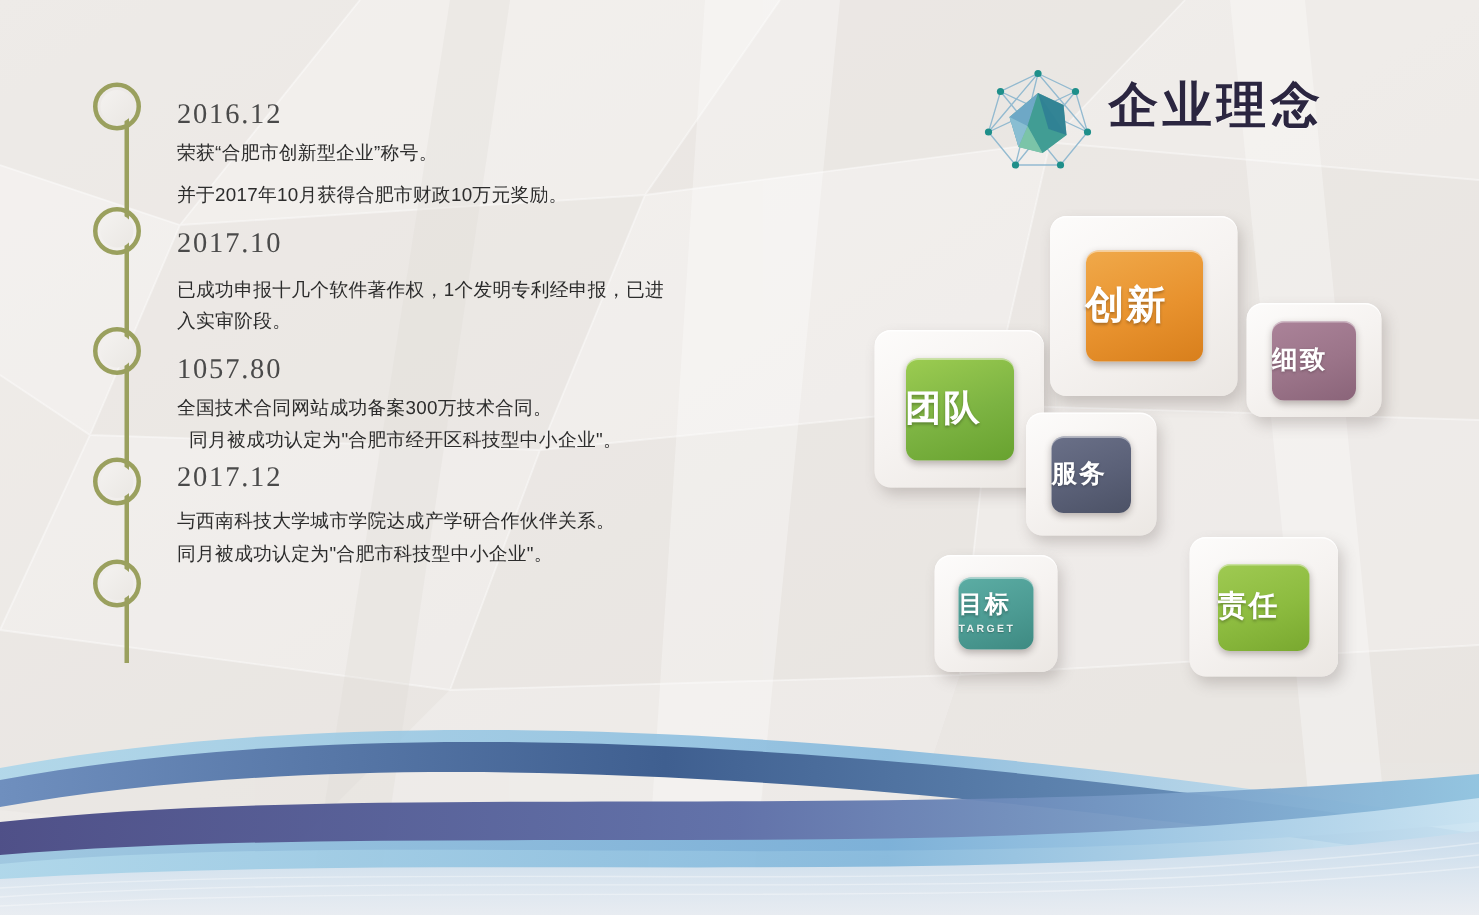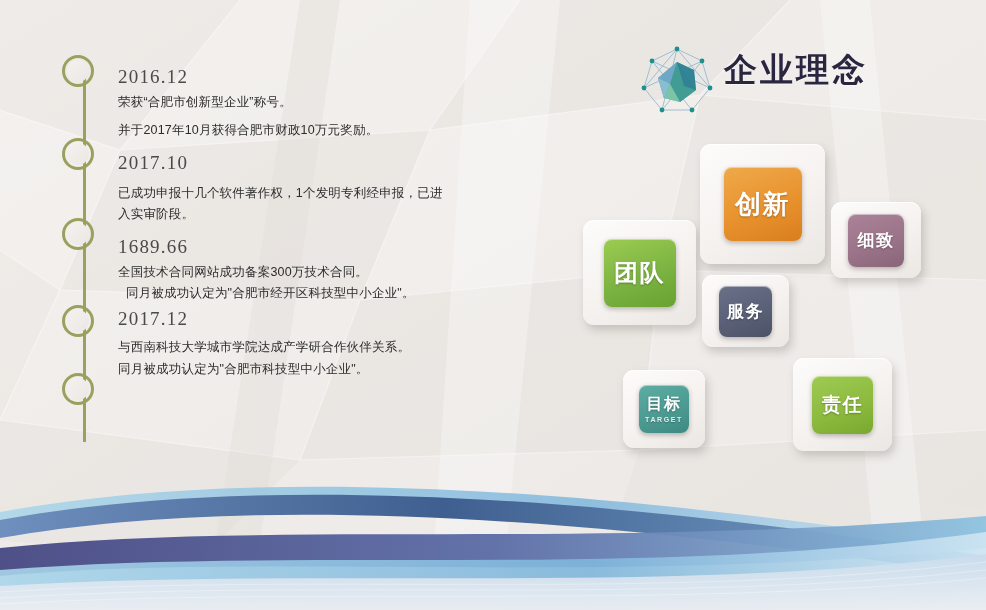--- a/index.html
+++ b/index.html
@@ -43,21 +43,21 @@
     font-size:19px;color:#4a4a4a;letter-spacing:1.2px;
     margin:0 0 7px 0;line-height:1;
   }
   .ev-line{
     font-size:12.5px;color:#2c2c2c;line-height:1.55;
     margin:0 0 2px 0;letter-spacing:.2px;white-space:nowrap;
   }
   .ev-line.ind{text-indent:8px;}
 
   
-  .header{position:absolute;left:636px;top:44px;width:330px;height:62px;}
+  .header{position:absolute;left:651px;top:44px;width:330px;height:62px;}
   .gem{position:absolute;left:0;top:0;width:82px;height:76px;}
   .page-title{
     position:absolute;left:88px;top:8px;
     font-size:33px;font-weight:bold;color:#2b2640;
     letter-spacing:3px;line-height:1.1;
     font-family:"DejaVu Sans","Liberation Sans",sans-serif;
     text-shadow:0 1px 0 rgba(255,255,255,.55);
   }
 
   
@@ -67,21 +67,21 @@
     background:linear-gradient(150deg,#fdfcfb 0%,#f6f3f1 48%,#ebe7e3 100%);
     border-radius:11px;
     box-shadow:
       3px 5px 9px rgba(120,110,105,.30),
       0 1px 0 rgba(255,255,255,.9) inset;
     display:flex;align-items:center;justify-content:center;
   }
   .tile{
     border-radius:8px;
     display:flex;flex-direction:column;
-    align-items:center;justify-content:center;
+    justify-content:center;
     box-shadow:
       0 2px 5px rgba(60,50,45,.33),
       0 1px 0 rgba(255,255,255,.45) inset;
     box-sizing:border-box;
   }
   .tile .cn{
     color:#fff;font-weight:bold;line-height:1;
     letter-spacing:1.5px;
     text-shadow:0 1px 2px rgba(0,0,0,.28);
     font-family:"DejaVu Sans","Liberation Sans",sans-serif;
@@ -204,21 +204,21 @@
       <p class="ev-line" style="margin-top:9px">并于2017年10月获得合肥市财政10万元奖励。</p>
     </div>
 
     <div class="ev" style="margin-top:12px">
       <p class="ev-date">2017.10</p>
       <p class="ev-line" style="margin-top:12px">已成功申报十几个软件著作权，1个发明专利经申报，已进</p>
       <p class="ev-line">入实审阶段。</p>
     </div>
 
     <div class="ev" style="margin-top:12px">
-      <p class="ev-date">1689.66</p>
+      <p class="ev-date">1057.80</p>
       <p class="ev-line">全国技术合同网站成功备案300万技术合同。</p>
       <p class="ev-line ind">同月被成功认定为"合肥市经开区科技型中小企业"。</p>
     </div>
 
     <div class="ev" style="margin-top:6px">
       <p class="ev-date">2017.12</p>
       <p class="ev-line" style="margin-top:10px">与西南科技大学城市学院达成产学研合作伙伴关系。</p>
       <p class="ev-line">同月被成功认定为"合肥市科技型中小企业"。</p>
     </div>
 
@@ -264,21 +264,21 @@
         <span class="cn" style="font-size:26px;">创新</span>
       </div>
     </div>
 
     <div class="card" style="left:266px;top:72px;width:90px;height:76px;">
       <div class="tile" style="width:56px;height:53px;background:linear-gradient(160deg,#ab8399,#9b7489 55%,#8a6479);">
         <span class="cn" style="font-size:17px;">细致</span>
       </div>
     </div>
 
-    <div class="card" style="left:137px;top:145px;width:87px;height:72px;">
+    <div class="card" style="left:119px;top:145px;width:87px;height:82px;">
       <div class="tile" style="width:53px;height:51px;background:linear-gradient(160deg,#6a7088,#5a6077 55%,#4c5266);">
         <span class="cn" style="font-size:17px;">服务</span>
       </div>
     </div>
 
     <div class="card" style="left:58px;top:240px;width:82px;height:78px;">
       <div class="tile" style="width:50px;height:48px;background:linear-gradient(160deg,#5cada4,#4c9b93 55%,#3e8a82);">
         <span class="cn" style="font-size:16px;font-family:Liberation Serif, serif;">目标</span>
         <span class="en">TARGET</span>
       </div>

